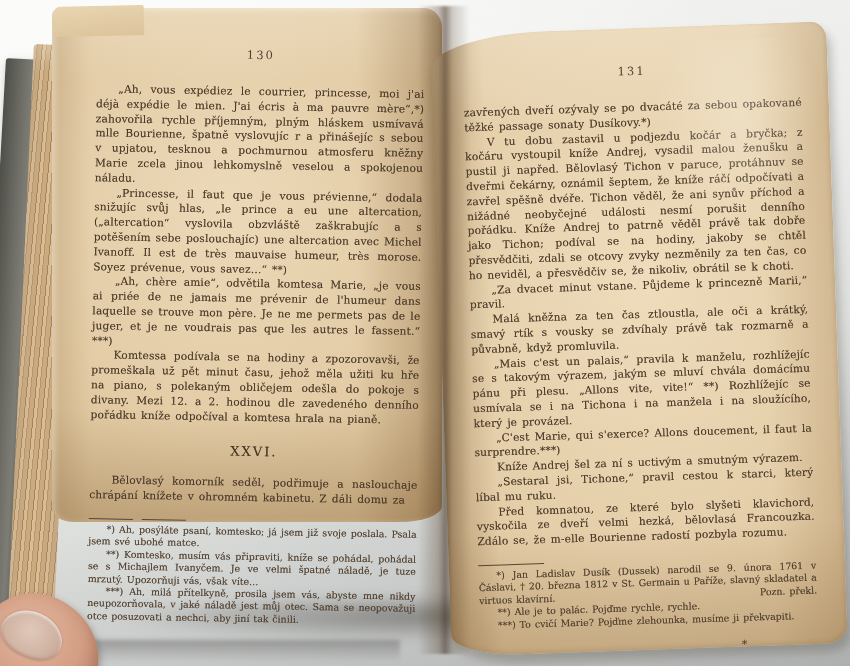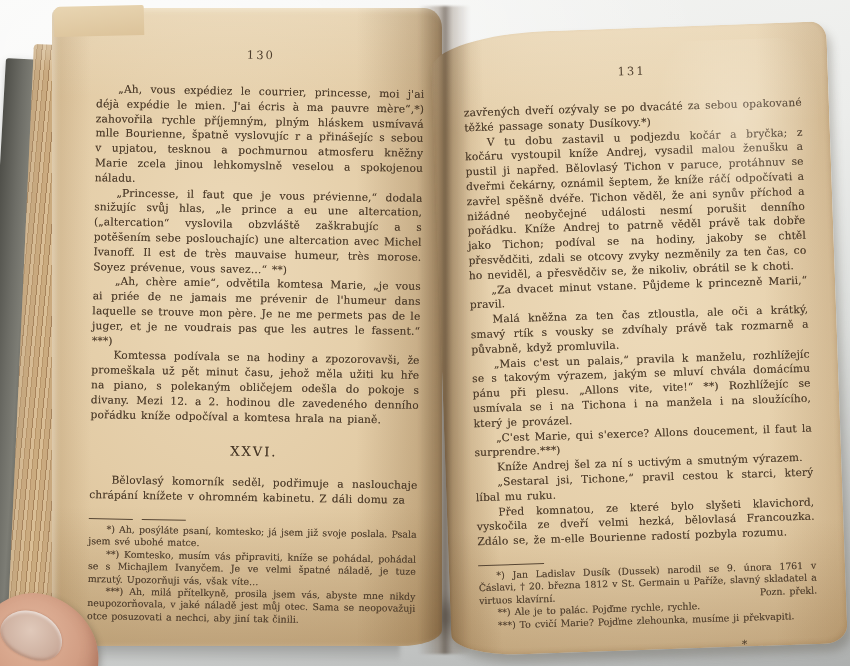--- a/index.html
+++ b/index.html
@@ -38,21 +38,21 @@
     position:absolute;left:34px;top:44px;width:46px;height:600px;
     transform:rotate(2.6deg);transform-origin:top left;
     background:
       repeating-linear-gradient(93deg,
         #dcc098 0 3px,#b9976c 3px 4px,#cdad82 4px 8px,#a8855d 8px 9px);
     border-radius:4px 0 0 10px;
     box-shadow:inset 0 -20px 25px rgba(120,85,45,.35), inset 0 14px 18px rgba(255,248,235,.35);
   }
   
   .left-page{
-    position:absolute;left:52px;top:8px;width:390px;height:638px;
+    position:absolute;left:52px;top:8px;width:390px;height:514px;
     background:
       linear-gradient(90deg, rgba(130,92,48,.20), rgba(130,92,48,0) 10%, rgba(130,92,48,0) 78%, rgba(110,75,35,.30) 99%),
       linear-gradient(180deg, rgba(255,250,238,.25), rgba(255,250,238,0) 14%, rgba(120,85,45,0) 78%, rgba(120,85,45,.30) 100%),
       radial-gradient(90% 80% at 45% 38%, #ecd9b8 0%, #e3cca6 55%, #d6bb90 100%);
     border-radius:8px 18px 42px 22px / 8px 20px 16px 14px;
     box-shadow:inset 3px 2px 6px rgba(255,252,240,.4);
   }
   .left-page::before{ 
     content:"";position:absolute;left:2px;top:-2px;width:90px;height:30px;
     background:linear-gradient(175deg,#e8d5b2,#dcc39a);

